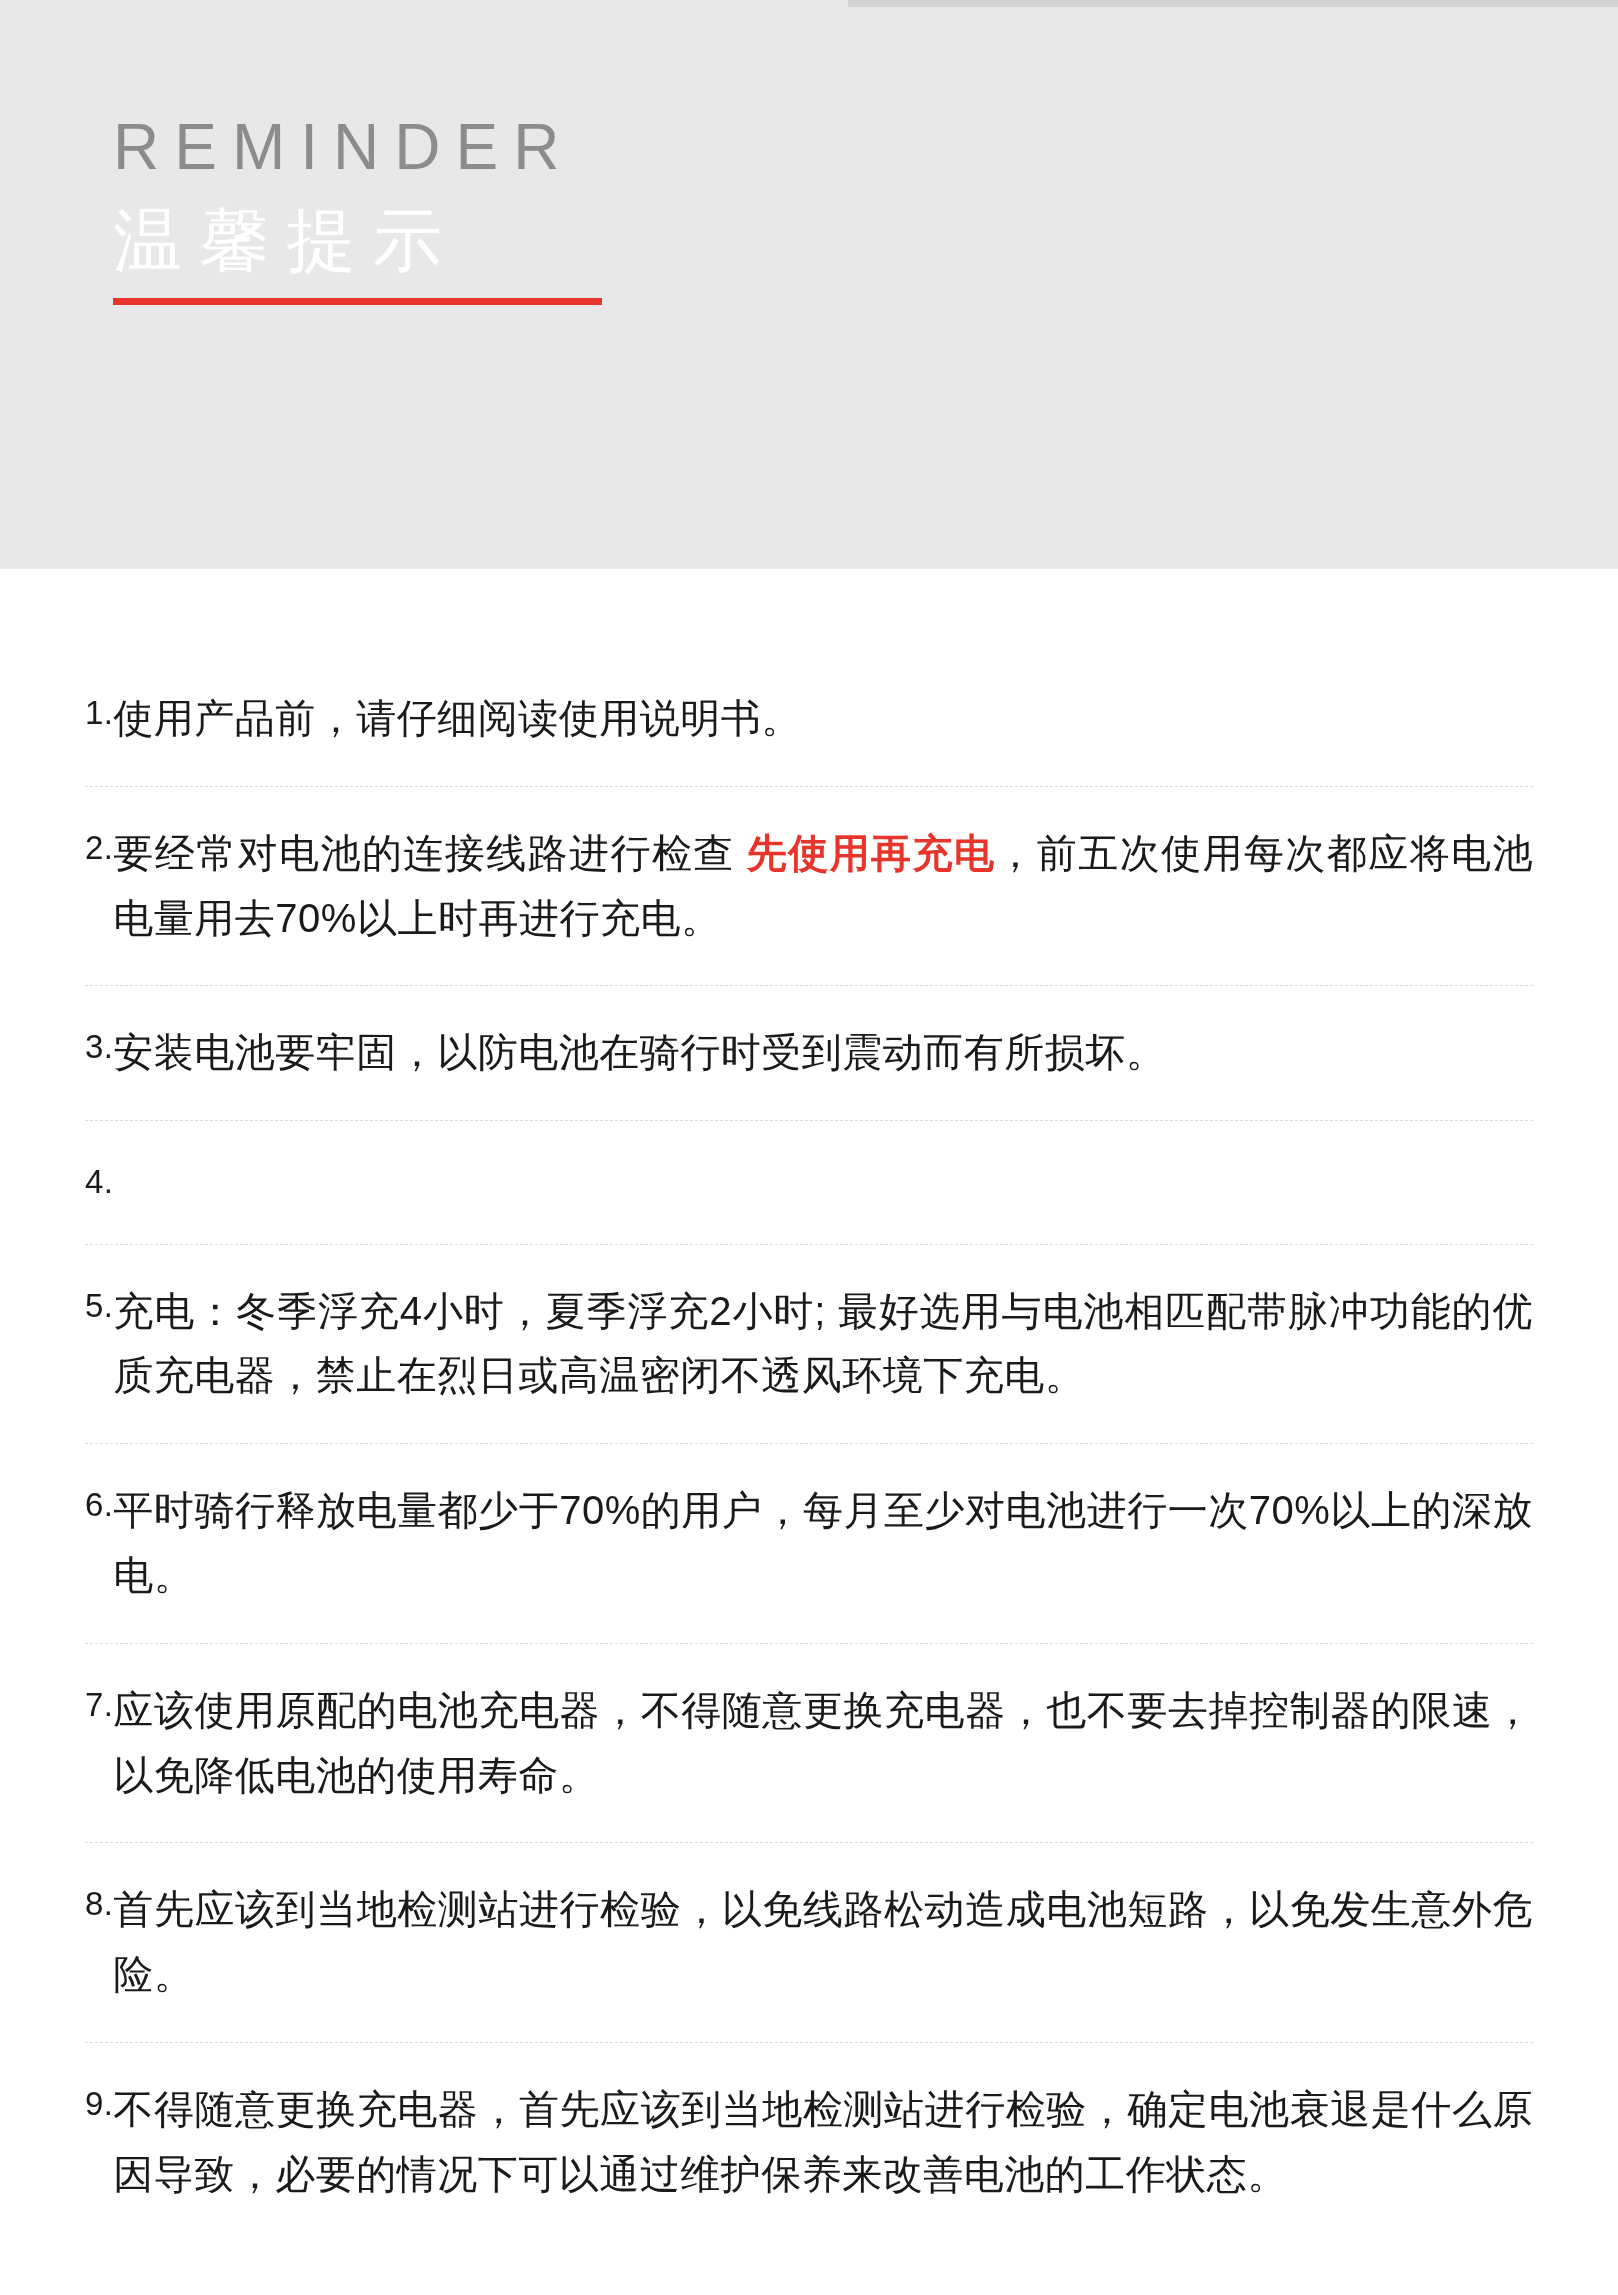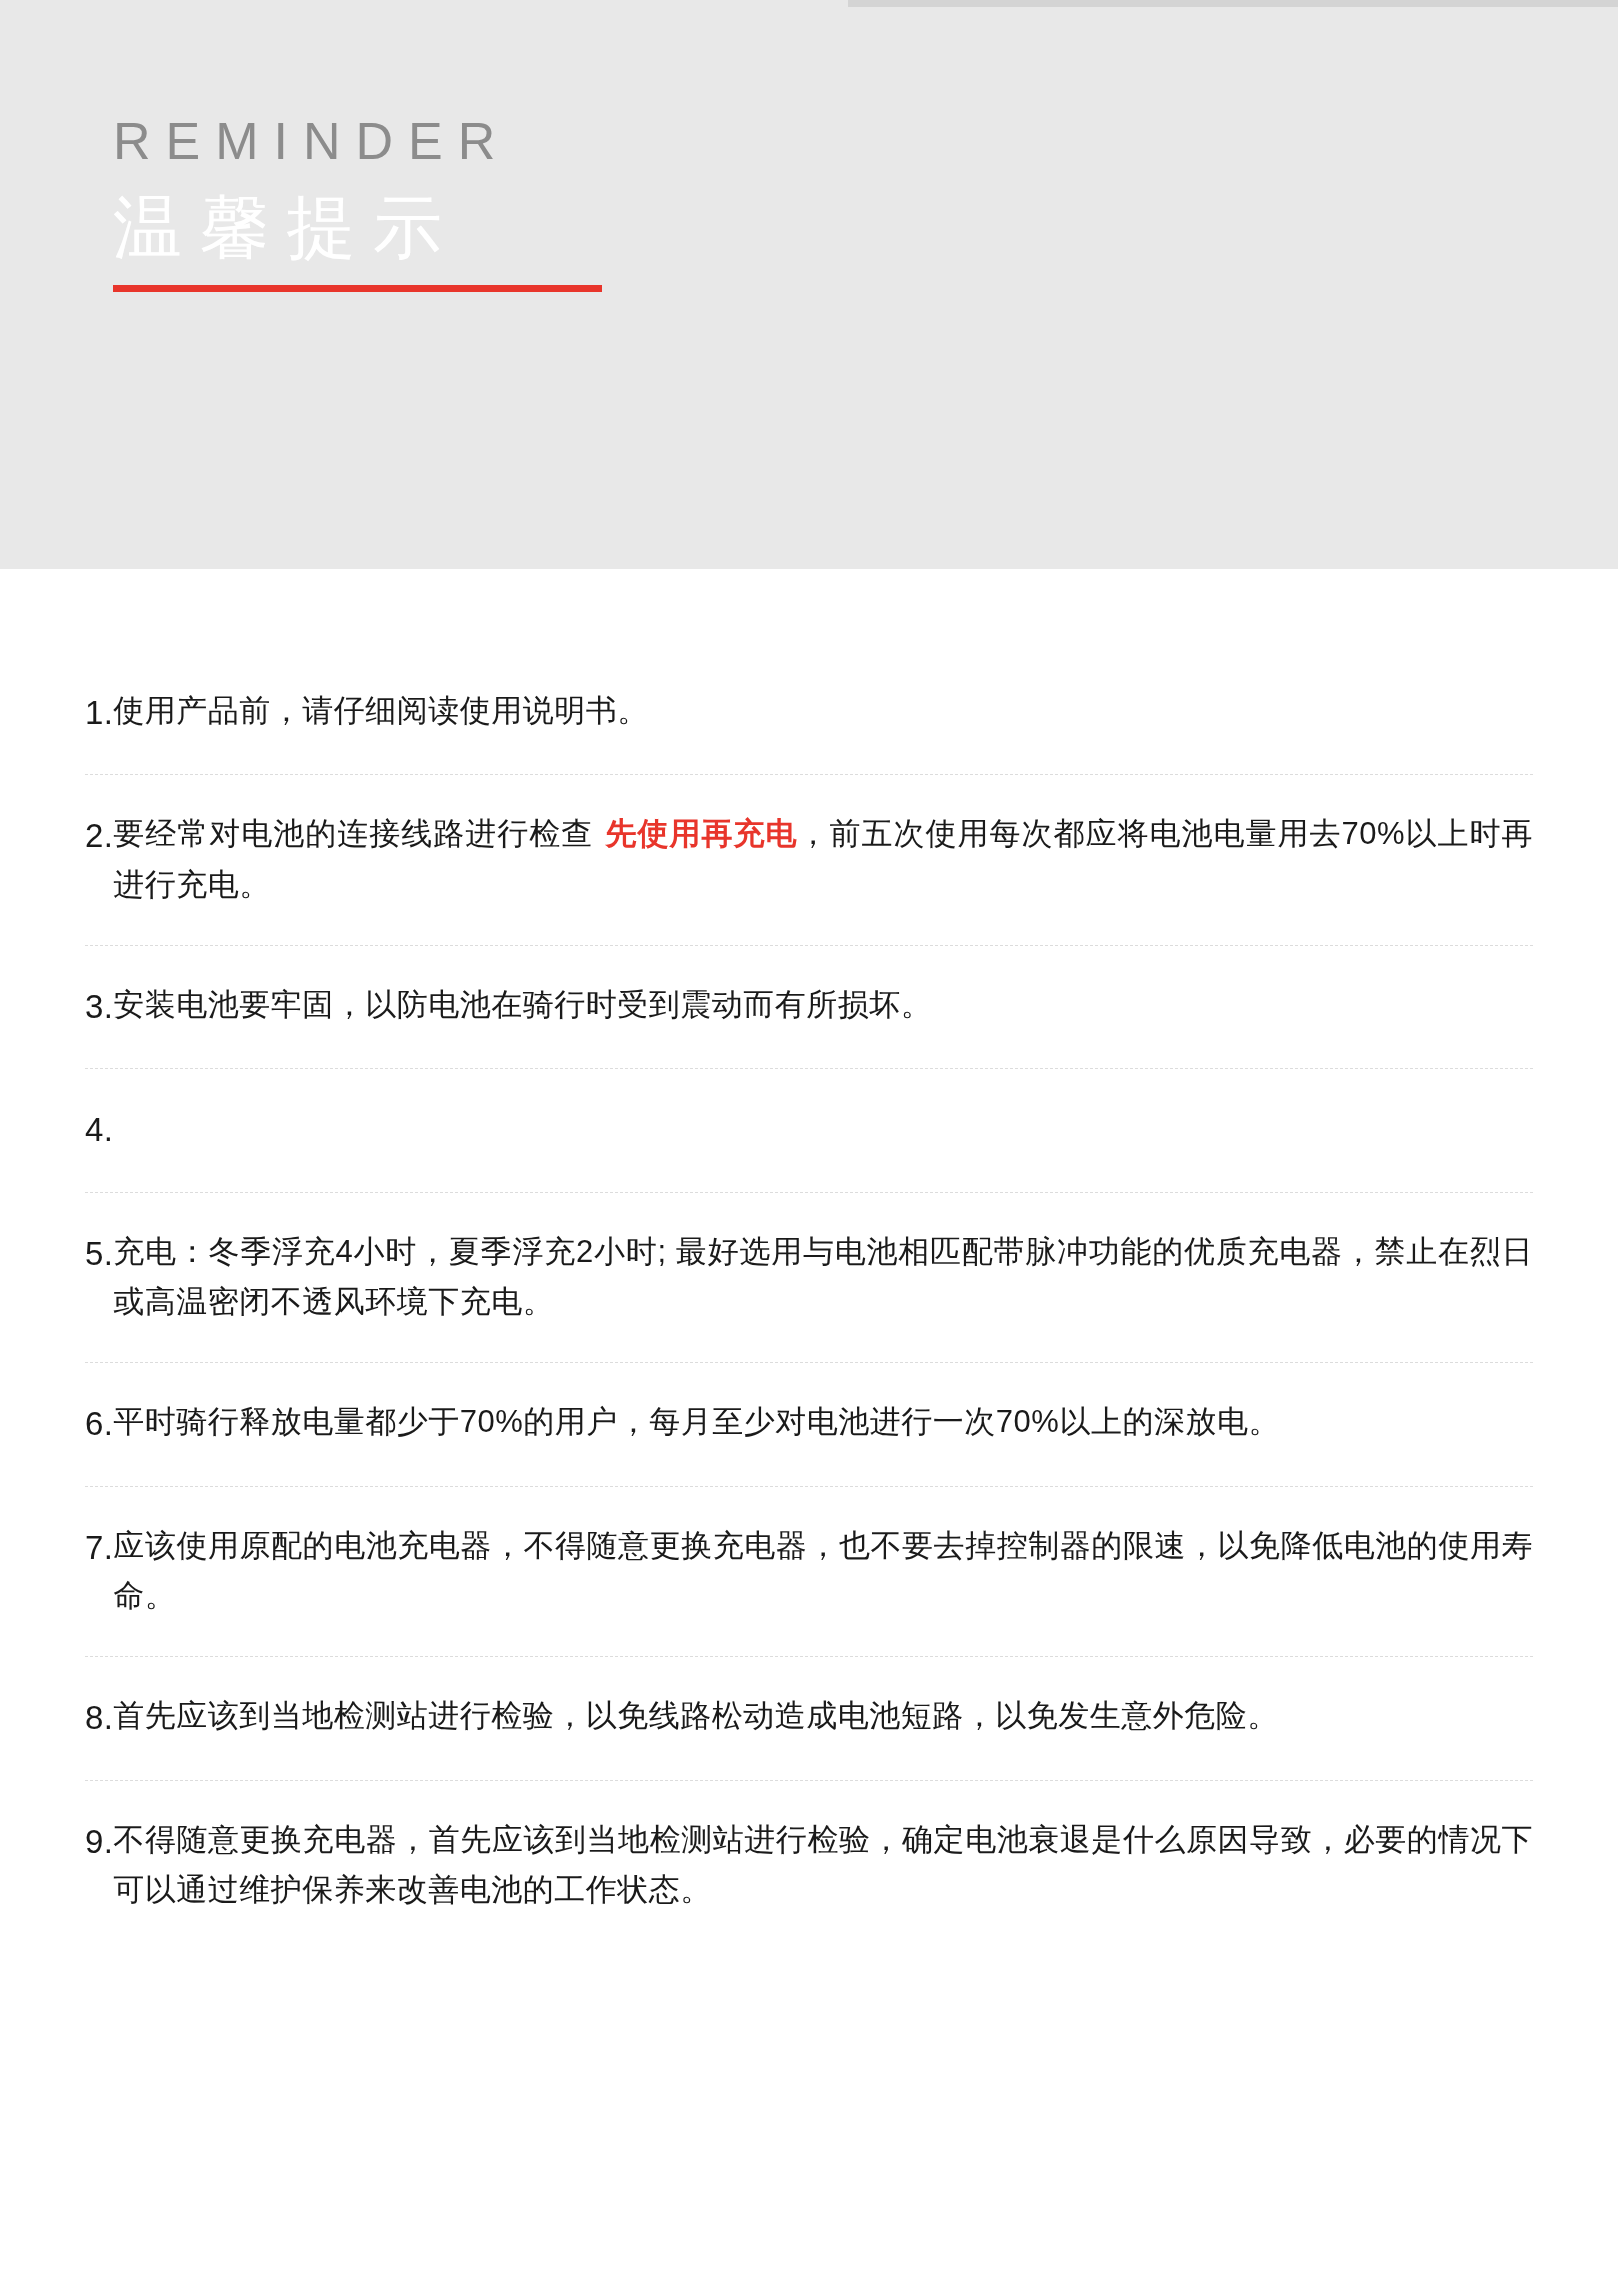--- a/index.html
+++ b/index.html
@@ -36,21 +36,21 @@
     right: 0;
     height: 7px;
     background: #d4d4d4;
   }
   .header-inner {
     position: absolute;
     left: 113px;
     top: 113px;
   }
   .reminder-en {
-    font-size: 52px;
+    font-size: 64px;
     letter-spacing: 15px;
     color: #8c8c8c;
     font-weight: 300;
     line-height: 1.08;
     white-space: nowrap;
   }
   .reminder-cn {
     margin-top: 21px;
     font-size: 69px;
     letter-spacing: 17.7px;
@@ -89,21 +89,21 @@
   .item-num {
     flex: 0 0 auto;
     font-size: 33px;
     line-height: 1.62;
     color: #1a1a1a;
     white-space: nowrap;
     letter-spacing: 0.4px;
   }
   .item-text {
     flex: 1 1 auto;
-    font-size: 31px;
+    font-size: 40px;
     line-height: 1.62;
     color: #1a1a1a;
     letter-spacing: 0.5px;
     text-align: justify;
   }
   .hl {
     color: #e8352b;
     font-weight: 700;
     margin-left: 12px;
   }

